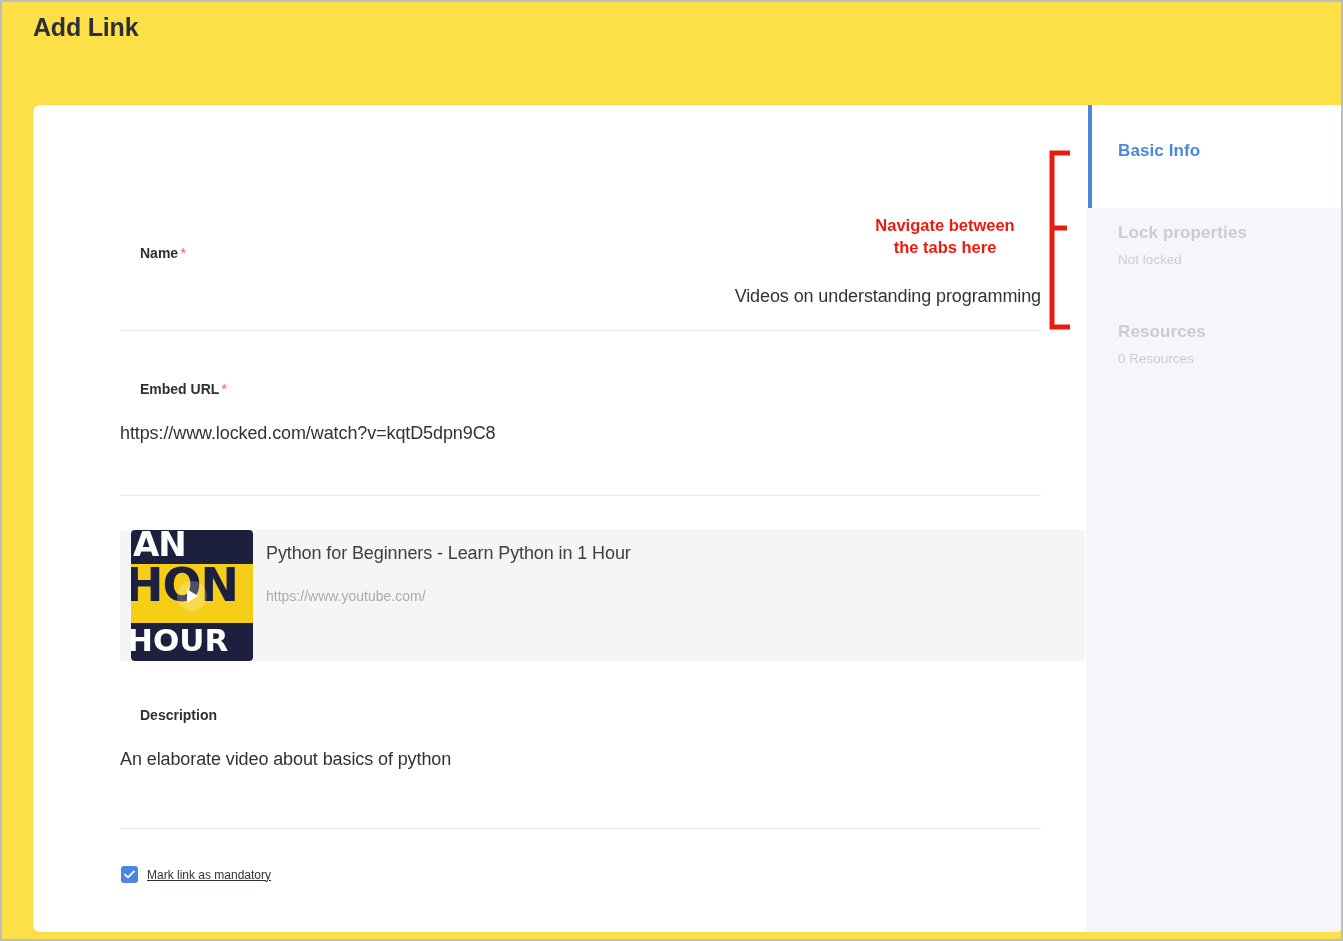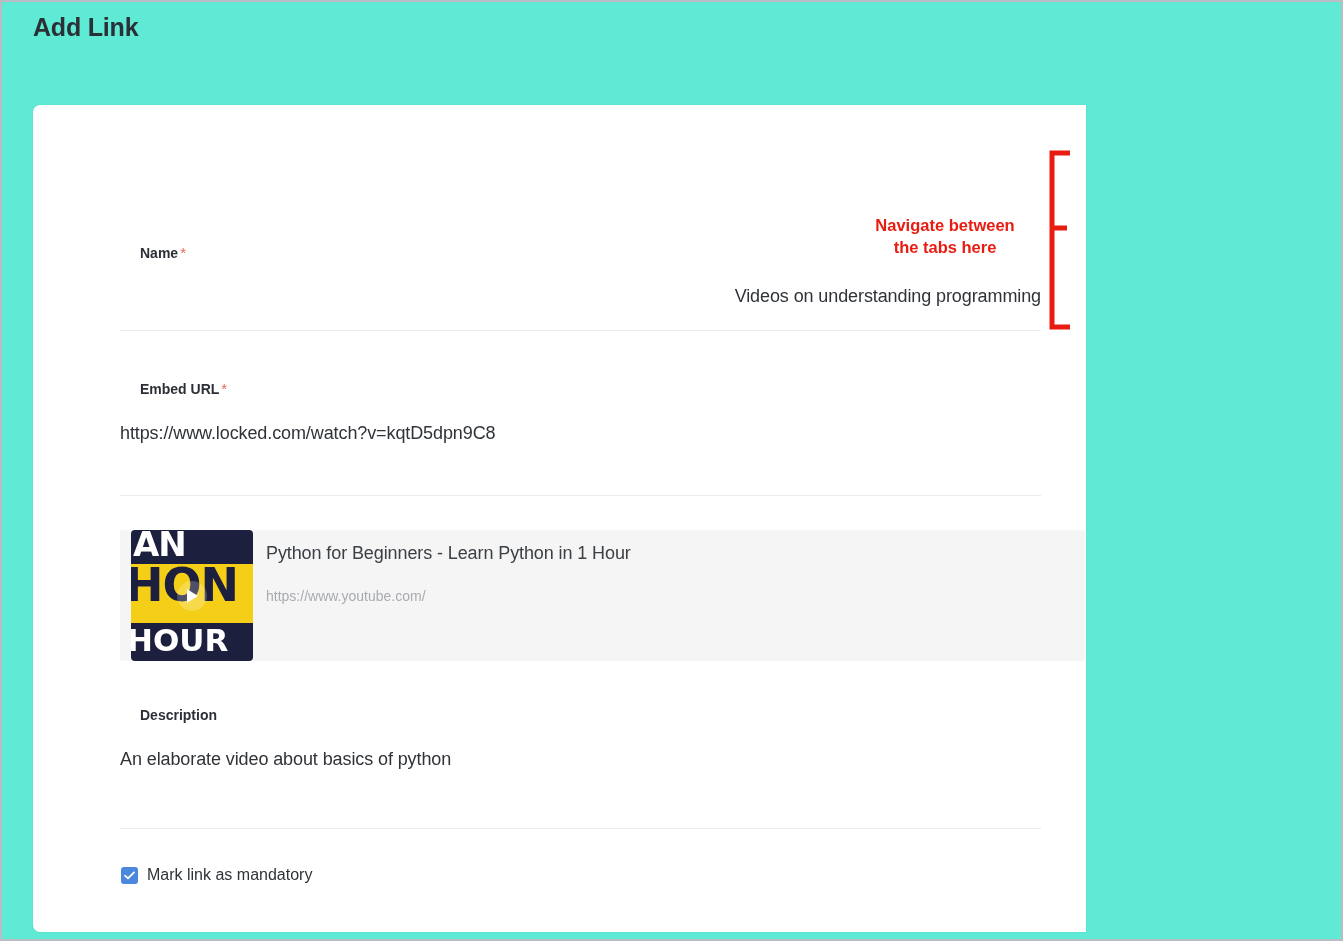--- a/index.html
+++ b/index.html
@@ -5,21 +5,21 @@
   * { box-sizing: border-box; margin: 0; padding: 0; }
   html, body {
     width: 1343px; height: 941px;
     font-family: "Liberation Sans", sans-serif;
     background: #ffffff;
     overflow: hidden;
   }
   #screen {
     position: relative;
     width: 1343px; height: 941px;
-    background: #5eead4;
+    background: #fde047;
     border: 2px solid #b9bcc2;
     overflow: hidden;
   }
 
   
   .page-title {
     position: absolute;
     left: 31px; top: 11px;
     font-size: 25px;
     font-weight: bold;
@@ -185,22 +185,23 @@
   .cbox {
     width: 17px; height: 17px;
     border-radius: 3px;
     background: #4b88dd;
     display: flex; align-items: center; justify-content: center;
     flex: none;
   }
   .cbox svg { display: block; }
   .cbox-label {
     margin-left: 9px;
-    font-size: 16px;
+    font-size: 12px;
     color: #2f3338;
+    text-decoration: underline;
   }
 
   
   .annot-text {
     position: absolute;
     left: 843px; top: 212px;
     width: 200px;
     text-align: center;
     color: #e81c10;
     font-size: 16.5px;
@@ -264,20 +265,37 @@
       <span class="cbox">
         <svg width="11" height="9" viewBox="0 0 11 9">
             <polyline points="1,4.6 4,7.4 10,1.4" fill="none" stroke="#ffffff" stroke-width="1.8" stroke-linecap="round" stroke-linejoin="round"></polyline>
           </svg>
       </span>
       <span class="cbox-label">Mark link as mandatory</span>
     </div>
 
   </div>
 
+  <div class="tab-rail">
+
+    <div class="tab tab-active" style="top:0px; height:103px; padding-top:36px;">
+      <div class="tab-indicator"></div>
+      <div class="tab-title">Basic Info</div>
+    </div>
+
+    <div class="tab" style="top:118px;">
+      <div class="tab-title">Lock properties</div>
+      <div class="tab-sub">Not locked</div>
+    </div>
+
+    <div class="tab" style="top:217px;">
+      <div class="tab-title">Resources</div>
+      <div class="tab-sub">0 Resources</div>
+    </div>
+  </div>
 
   <div class="annot-text">
     <div>Navigate between</div>
     <div>the tabs here</div>
   </div>
 
   <div class="annot-bracket">
     <svg width="26" height="180" viewBox="0 0 26 180">
       <path d="M22,3 L4,3 L4,177 L22,177" fill="none" stroke="#e81c10" stroke-width="5"></path>
       <line x1="4" y1="78" x2="19" y2="78" stroke="#e81c10" stroke-width="5"></line>

